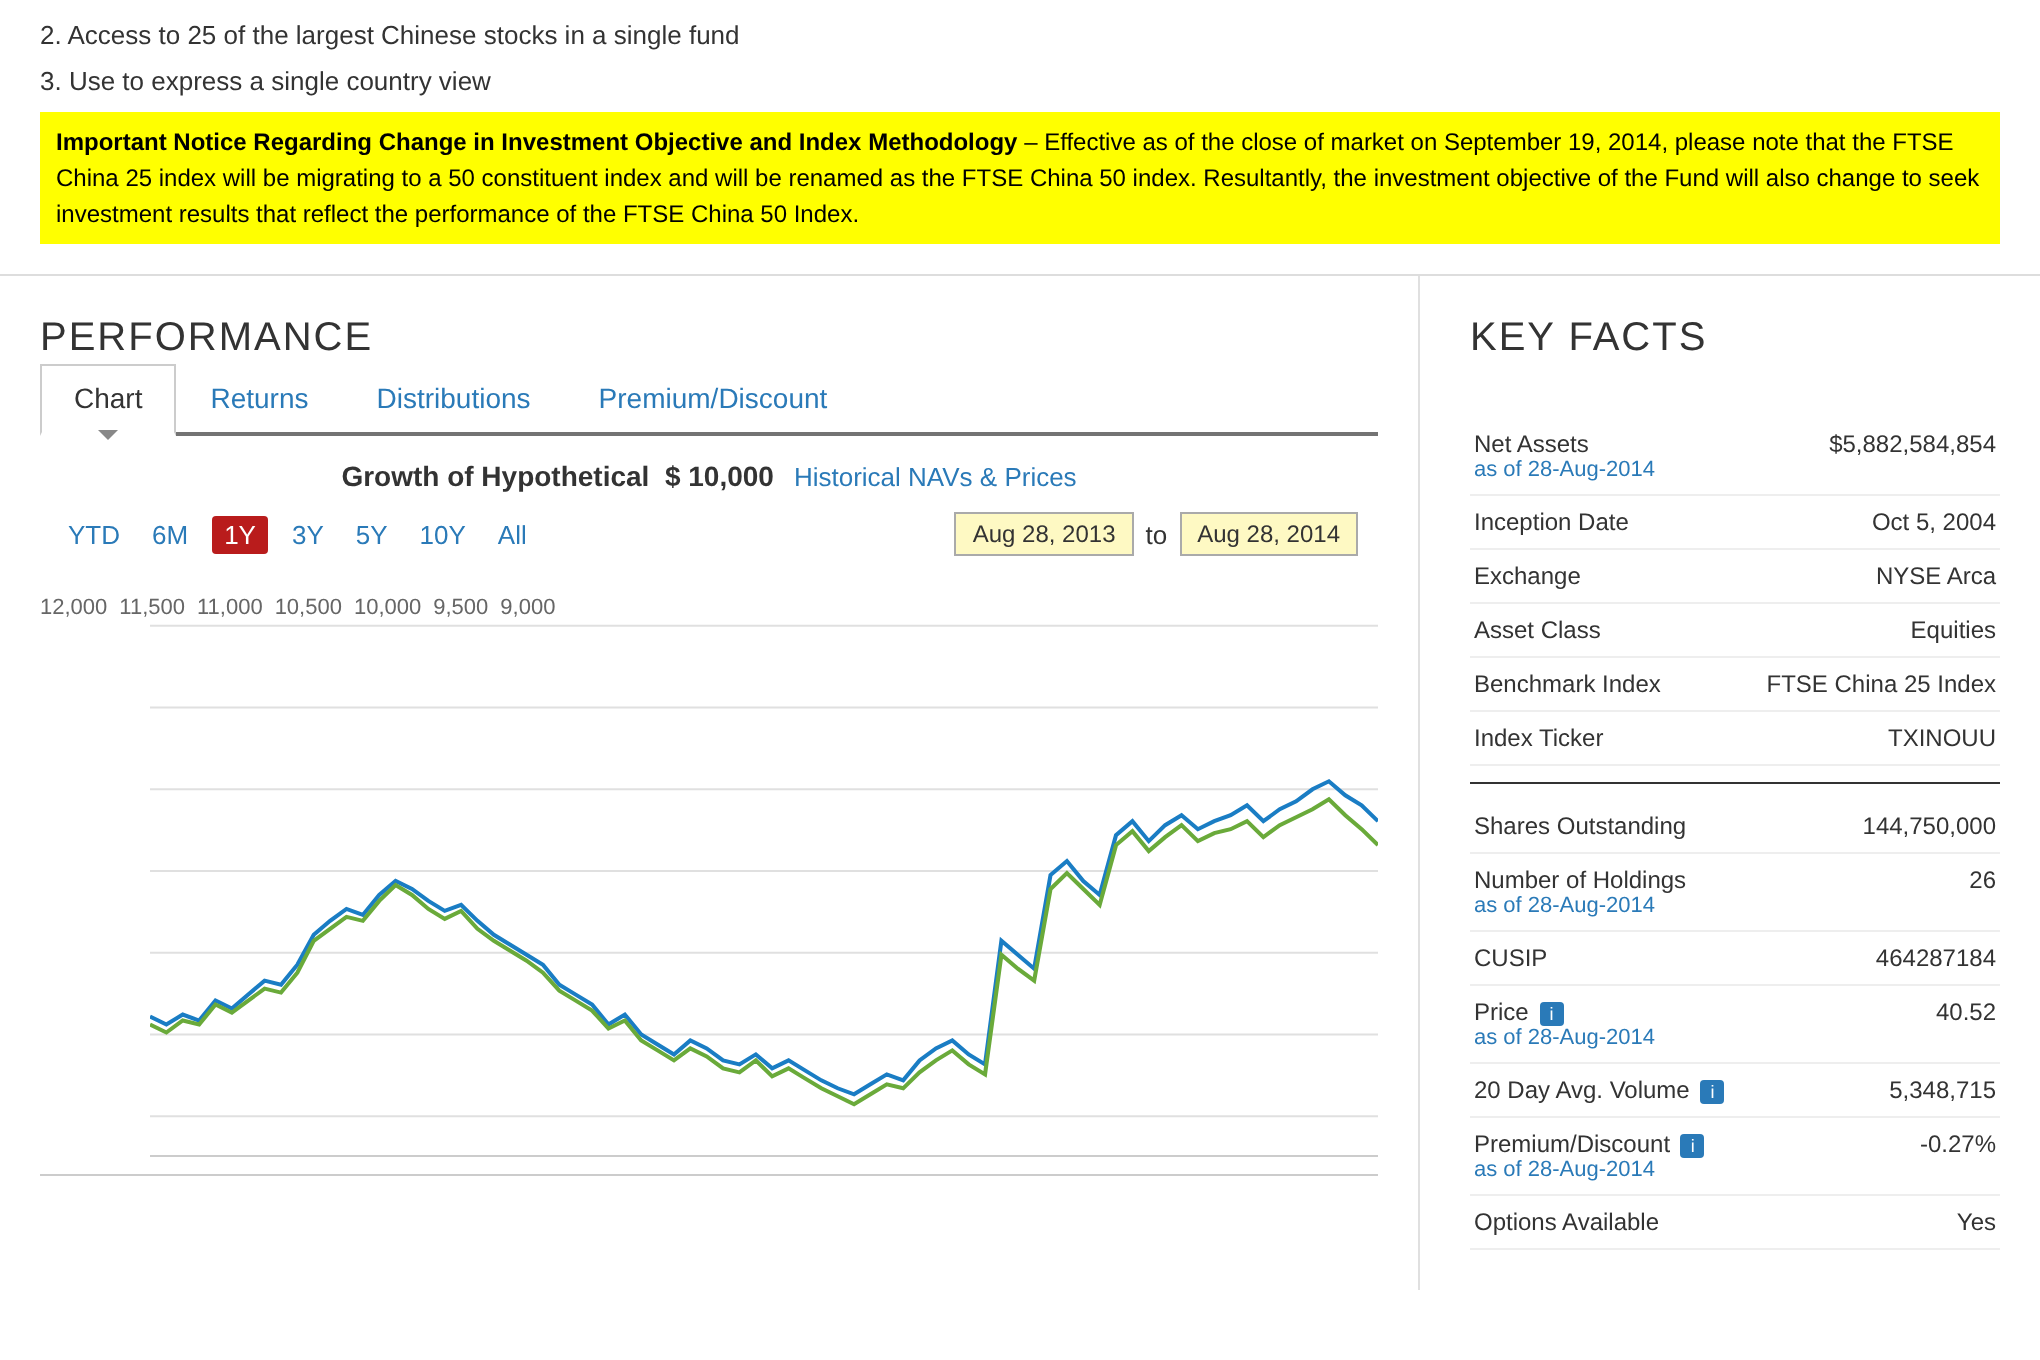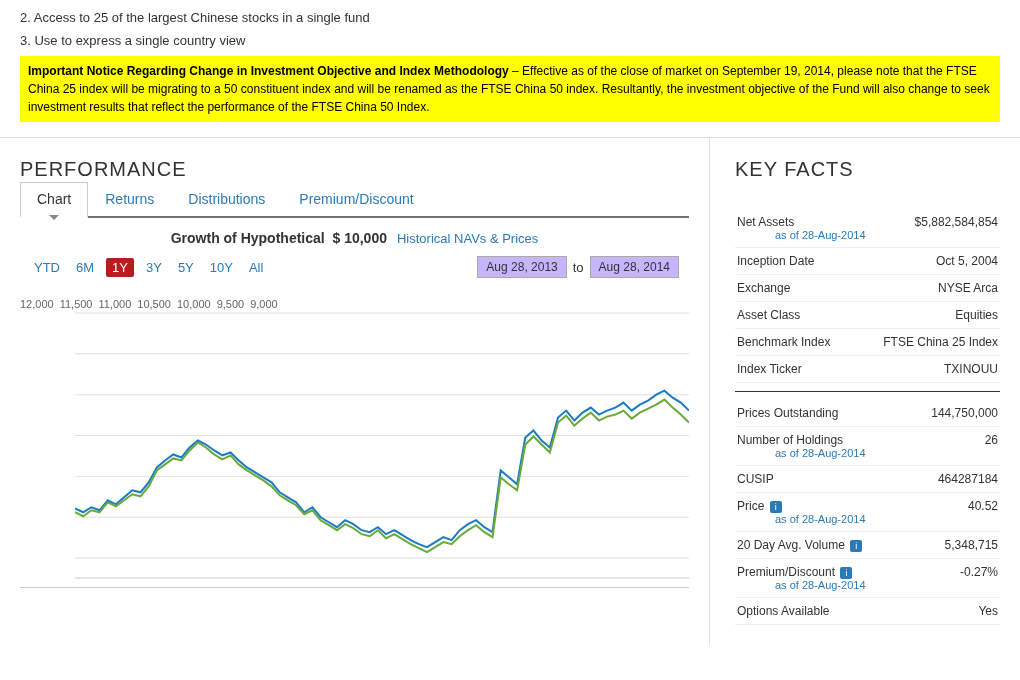--- a/index.html
+++ b/index.html
@@ -126,21 +126,21 @@
       margin-left: auto;
       display: flex;
       align-items: center;
       gap: 6px;
     }
     .date-box {
       border: 1px solid #aaa;
       padding: 3px 8px;
       font-size: 12px;
       color: #333;
-      background: #c4b5fd;
+      background: #fef9c3;
     }
     .date-sep { font-size: 13px; color: #333; }
 
     .chart-area {
       position: relative;
       width: 100%;
       height: 295px;
       border-bottom: 1px solid #ccc;
     }
 
@@ -201,21 +201,20 @@
       font-size: 12px;
     }
     .facts-separator {
       border-top: 1px solid #333;
       margin: 8px 0;
     }
     .sub-text {
       font-size: 11px;
       color: #2a7ab8;
       display: block;
-      margin-left: 38px;
     }
     .info-badge {
       display: inline-block;
       background: #2a7ab8;
       color: #fff;
       font-size: 9px;
       width: 12px;
       height: 12px;
       line-height: 12px;
       text-align: center;
@@ -486,21 +485,21 @@
         <td>TXINOUU</td>
       </tr>
     </tbody>
       </table>
 
     <div class="facts-separator"></div>
 
     <table class="facts-table">
       <tbody>
           <tr>
-        <td>Prices Outstanding</td>
+        <td>Shares Outstanding</td>
         <td>144,750,000</td>
       </tr>
       <tr>
         <td>
           <span>Number of Holdings</span>
           <span class="sub-text">as of 28-Aug-2014</span>
         </td>
         <td>26</td>
       </tr>
       <tr>

